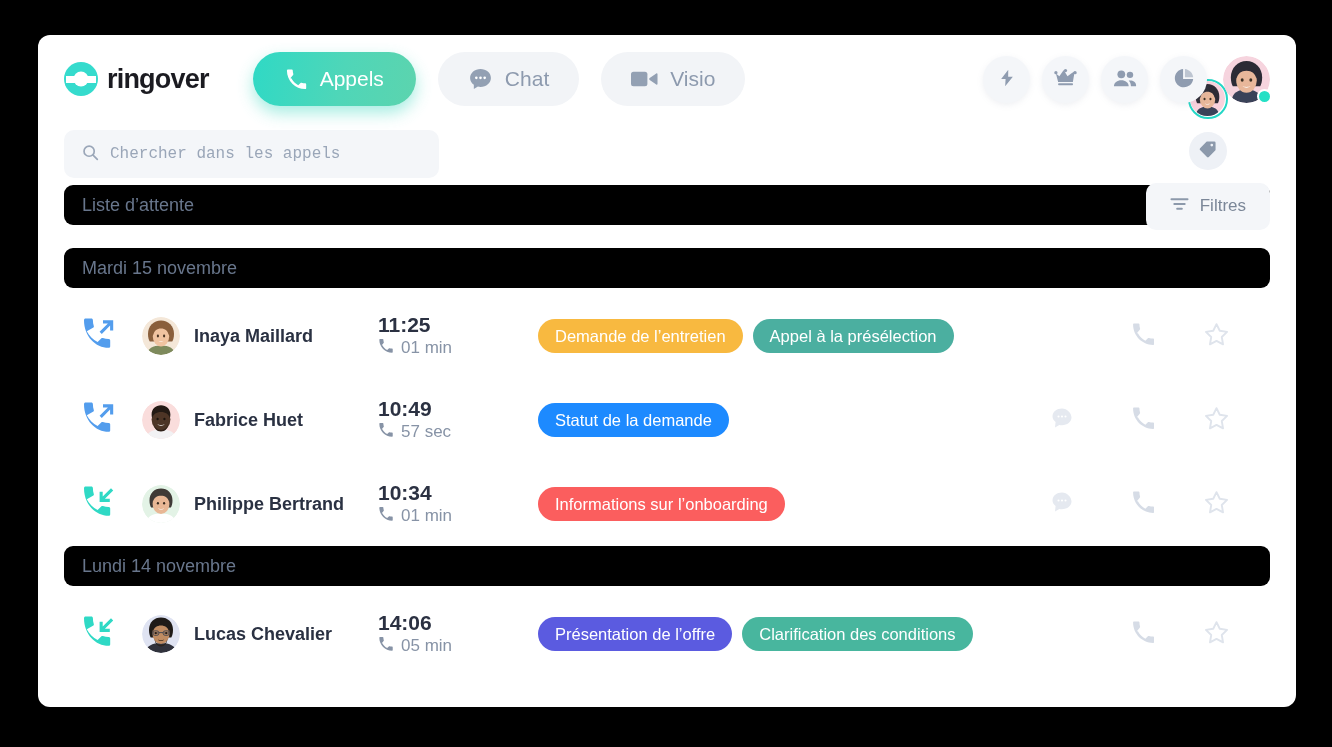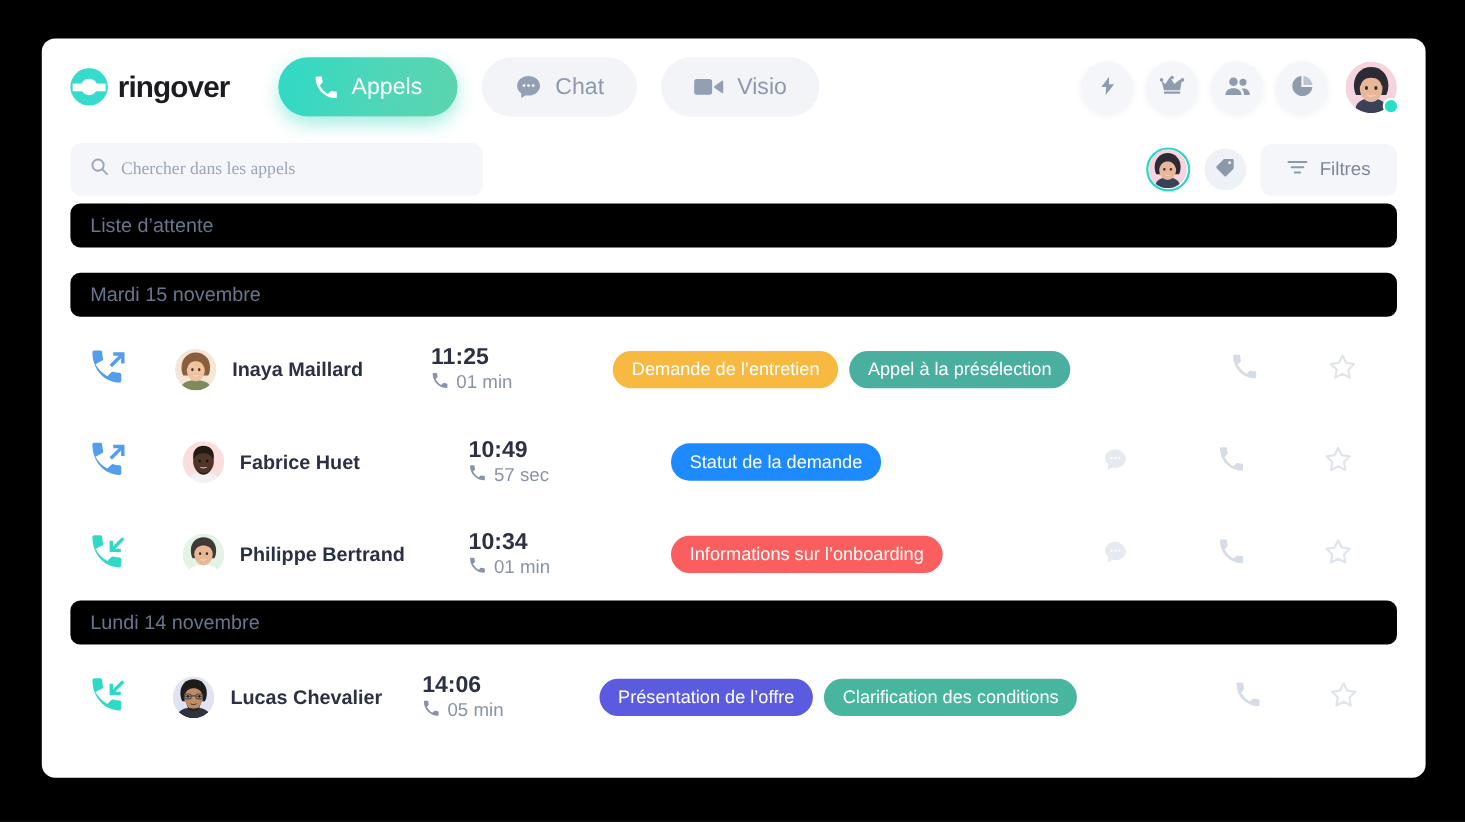--- a/index.html
+++ b/index.html
@@ -102,26 +102,26 @@
   }
   .search-box {
     width: 375px; height: 48px;
     background: #f4f6f9;
     border-radius: 10px;
     display: flex; align-items: center; gap: 11px;
     padding: 0 18px;
   }
   .search-box input {
     border: none; background: transparent; outline: none;
-    font-family: Liberation Serif, serif; font-size: 16px; color: #97a3b6;
+    font-family: Liberation Mono, monospace; font-size: 16px; color: #97a3b6;
     width: 100%;
   }
   .search-box input::placeholder { color: #9aa6b8; }
 
-  .search-right { margin-left: auto; display: flex; align-items: center; gap: 13px; }
+  .search-right { margin-left: auto; display: flex; align-items: center; gap: 13px; flex-direction: column; }
   .avatar-filter {
     width: 40px; height: 40px; border-radius: 50%;
     border: 2.5px solid #25d7c6; overflow: hidden;
   }
   .tag-circle {
     width: 38px; height: 38px; border-radius: 50%;
     background: #eef1f6;
     display: flex; align-items: center; justify-content: center;
     cursor: pointer;
   }
@@ -145,21 +145,20 @@
     color: #68768c;
     font-size: 18px;
     margin-bottom: 6px;
   }
   .section-header.gap-top { margin-top: 23px; }
 
   .call-row {
     display: flex; align-items: center;
     height: 84px;
     padding: 0 18px;
-    gap: 24px;
   }
   .col-dir { width: 60px; display: flex; align-items: center; }
   .col-contact { width: 236px; display: flex; align-items: center; gap: 14px; }
   .contact-av { width: 38px; height: 38px; border-radius: 50%; overflow: hidden; flex: none; }
   .contact-name { font-size: 18px; color: #2a3142; font-weight: bold; white-space: nowrap; }
   .col-time { width: 160px; }
   .time-main { font-size: 21px; color: #2b3142; font-weight: bold; line-height: 1.18; }
   .time-dur { display: flex; align-items: center; gap: 7px; font-size: 17px; color: #8793a6; }
   .col-tags { flex: 1; display: flex; align-items: center; gap: 10px; }
   .badge {

